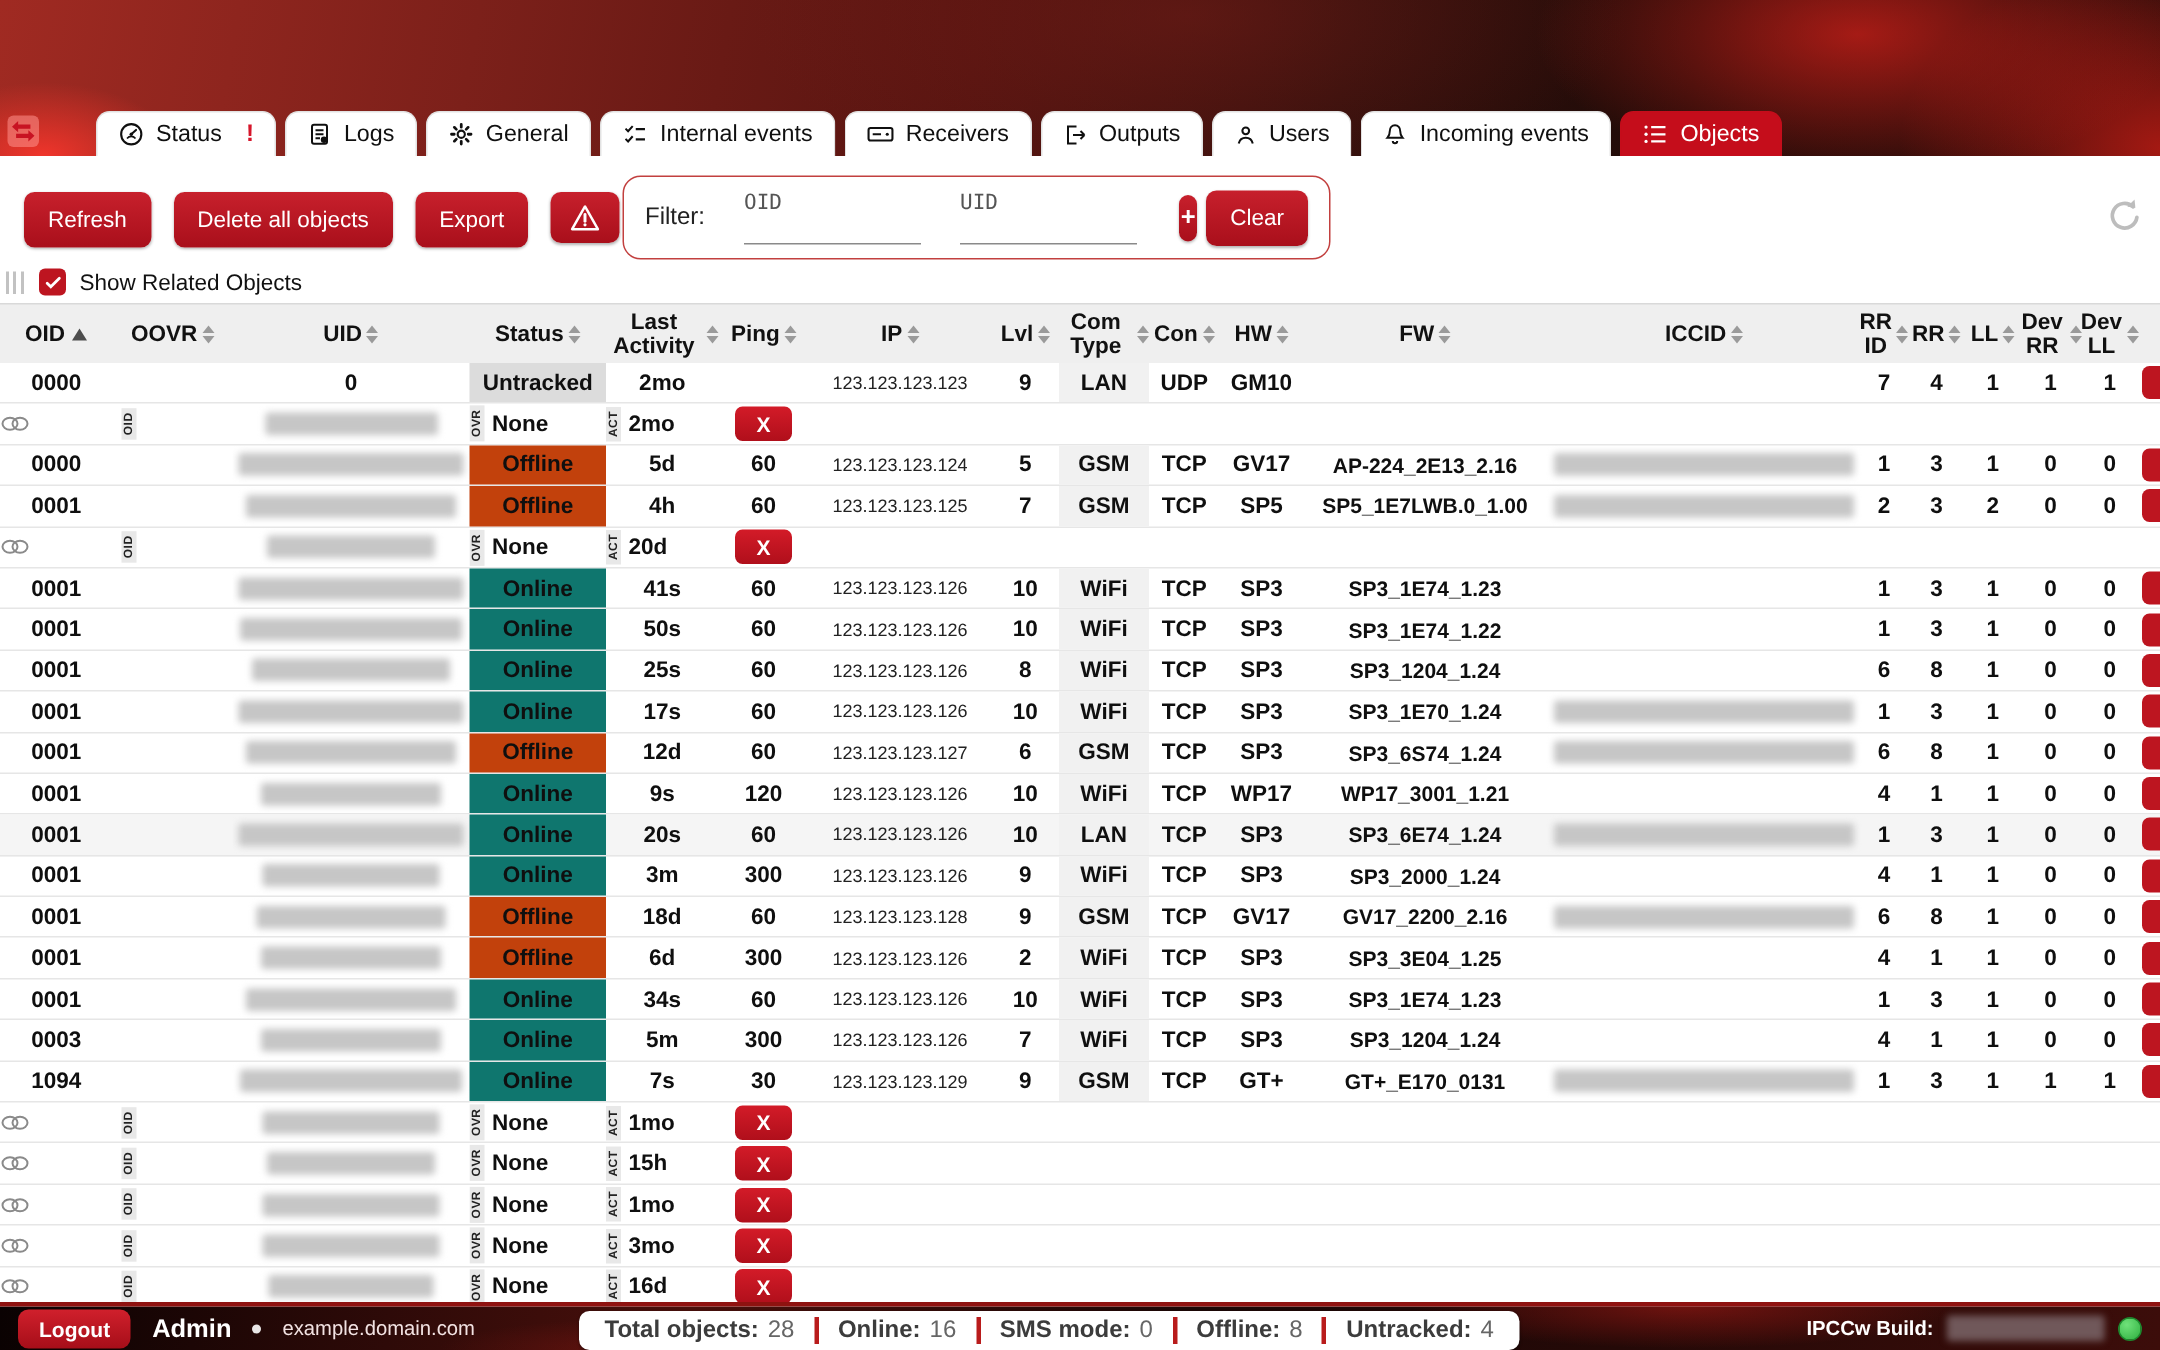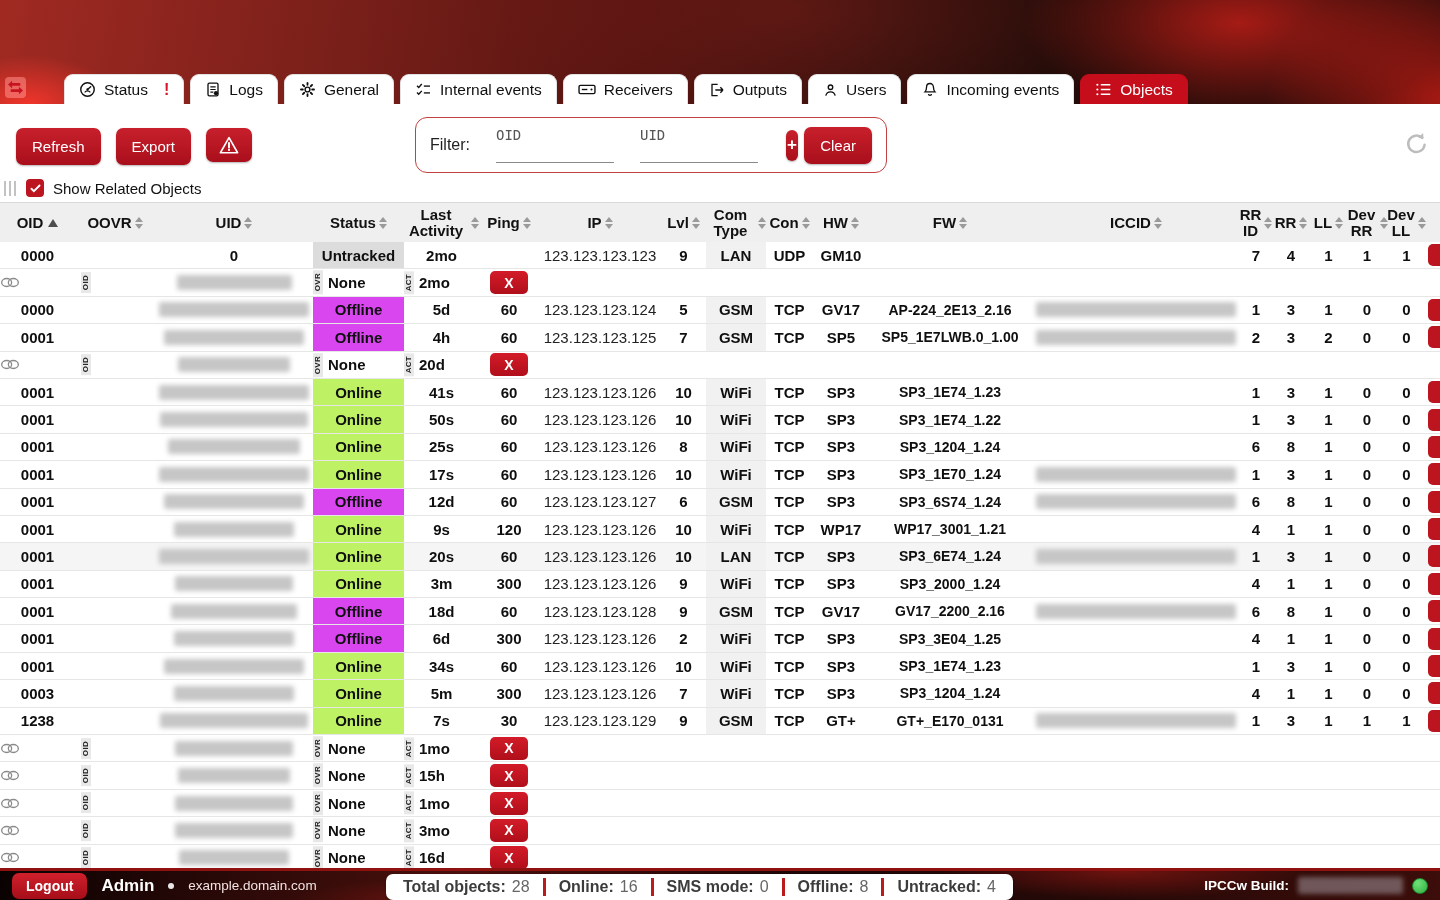--- a/index.html
+++ b/index.html
@@ -60,25 +60,25 @@
   .tri-up { width:0; height:0; border-left:5px solid transparent; border-right:5px solid transparent; border-bottom:8px solid #4d4d4d; display:inline-block; margin-left:5px; }
   .sorter { display:inline-flex; flex-direction:column; gap:2px; margin-left:3px; }
   .sorter i { display:block; width:0; height:0; }
   .sorter .tu { border-left:4px solid transparent; border-right:4px solid transparent; border-bottom:5px solid #9a9a9a; }
   .sorter .td { border-left:4px solid transparent; border-right:4px solid transparent; border-top:5px solid #9a9a9a; }
 
   .tbody { height:628px; overflow:hidden; }
   .trow { display:grid; grid-template-columns:var(--cols); height:27.4px; align-items:stretch; border-bottom:1px solid #e6e6e6; font-size:15px; font-weight:700; color:#0f0f0f; }
   .trow.hl { background:#f5f5f5; }
   .c { display:flex; align-items:center; justify-content:center; overflow:hidden; }
-  .c.ip { font-size:15px; font-weight:400; color:#222; }
+  .c.ip { font-size:12px; font-weight:400; color:#222; }
   .c.fw { font-size:14px; }
   .c.com.shade { background:#f1f1f1; }
-  .c.stt.ok  { background:#bef264; }
-  .c.stt.off { background:#d946ef; }
+  .c.stt.ok  { background:#0f766e; }
+  .c.stt.off { background:#c2410c; }
   .c.stt.un  { background:#dcdcdc; }
   .c.act-cell { justify-content:flex-start; overflow:visible; }
   .redact { background:#c6c6c6; filter:blur(2.5px); border-radius:2px; height:15px; flex:none; }
   .vbadge { writing-mode:vertical-rl; transform:rotate(180deg); background:#e8e8e8; color:#222; font-size:8px; font-weight:700; padding:3px 1px; line-height:1; letter-spacing:.3px; margin-right:5px; flex:none; }
   .xbtn { width:38px; height:23px; border-radius:5px; background:linear-gradient(#d31b28,#b00f1b); color:#fff; font-weight:700; font-size:14px; display:flex; align-items:center; justify-content:center; cursor:pointer; flex:none; }
   .rowbtn { width:26px; height:22px; border-radius:5px; background:#bd1520; margin-left:3px; flex:none; cursor:pointer; align-self:center; }
   .trow .c.je { justify-content:flex-start; padding-right:4px; }
   .trow .c.js { justify-content:flex-start; padding-left:6px; }
   .linkic { display:flex; color:#8a8a8a; }
 
@@ -209,20 +209,21 @@
               </g>
             </svg>
           </div>
           <div class="lbl">Objects</div>
         </div>
       </div>
   </div>
 
   <div class="toolbar">
     <button class="btn">Refresh</button>
+    <button class="btn">Delete all objects</button>
     <button class="btn">Export</button>
     <button class="btn warn">
         <span style="display:flex">
           <svg width="20" height="18" viewBox="0 0 24 22">
             <path d="M12 2L1.5 20.5h21z" fill="none" stroke="#fff" stroke-width="2" stroke-linejoin="round"></path>
             <path d="M12 8.5v5.5" stroke="#fff" stroke-width="2.4" stroke-linecap="round"></path>
             <circle cx="12" cy="17" r="1.3" fill="#fff"></circle>
           </svg>
         </span>
       </button>
@@ -845,21 +846,21 @@
         <div class="c">4</div>
         <div class="c">1</div>
         <div class="c">1</div>
         <div class="c">0</div>
         <div class="c">0</div>
         <div class="c act-cell">
           <div class="rowbtn"></div>
         </div>
       </div>
       <div class="trow">
-        <div class="c">1238</div>
+        <div class="c">1094</div>
         <div class="c"></div>
         <div class="c">
           <div class="redact" style="width: 148px;"></div>
         </div>
         <div class="c stt ok">Online</div>
         <div class="c">7s</div>
         <div class="c">30</div>
         <div class="c ip">123.123.123.129</div>
         <div class="c">9</div>
         <div class="c com shade">GSM</div>

